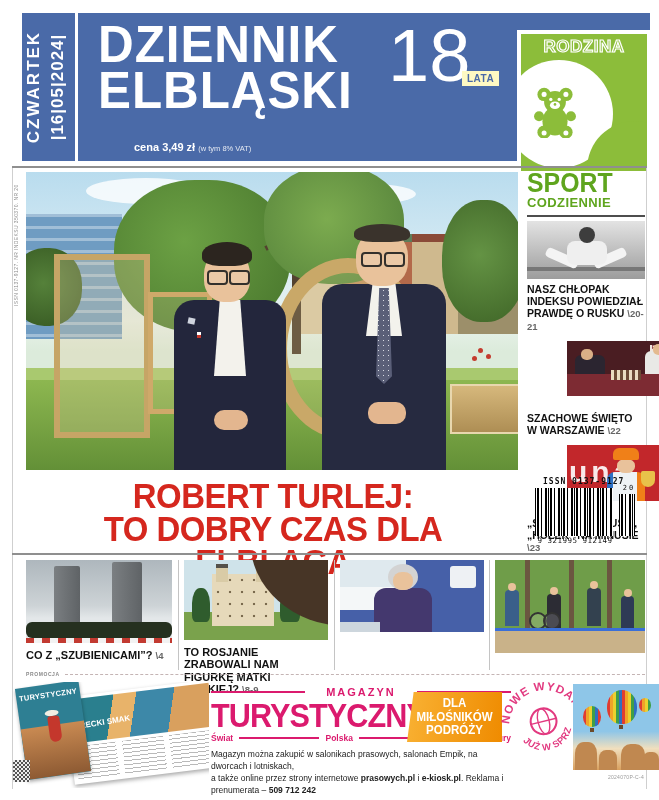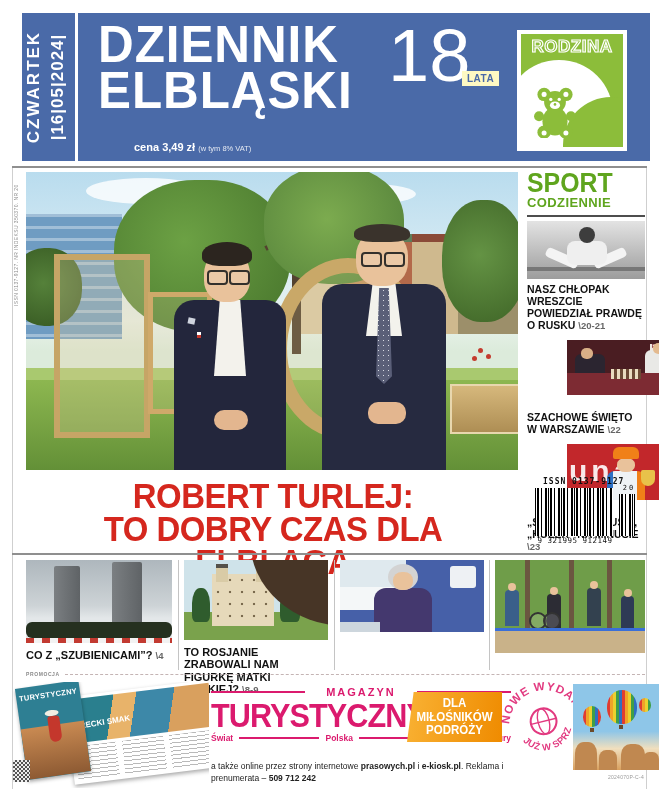--- a/index.html
+++ b/index.html
@@ -22,21 +22,21 @@
   .mast-title{position:absolute;left:76px;top:8px;color:#fff;font-weight:700;
               font-size:52px;line-height:46px;letter-spacing:1px;
               transform:scaleX(.95);transform-origin:left top;white-space:nowrap;}
   .years{position:absolute;left:366px;top:6px;color:#fff;}
   .y23{font-size:74px;font-weight:400;line-height:74px;}
   .ylata{position:absolute;left:74px;top:52px;background:#fef9c3;color:#4a6aa8;
          font-size:10px;font-weight:700;padding:2px 5px;letter-spacing:.5px;}
   .price{position:absolute;left:112px;top:128px;color:#fff;font-size:11px;font-weight:700;}
   .price .vat{font-size:7.5px;font-weight:400;opacity:.85;}
 
-  .rodzina{position:absolute;left:495px;top:17px;width:110px;height:121px;background:#fff;padding:0;}
+  .rodzina{position:absolute;left:495px;top:17px;width:110px;height:121px;background:#fff;padding:12px;}
   .rodzina-inner{position:absolute;left:4px;top:4px;right:4px;bottom:4px;background:#8cbd3a;overflow:hidden;}
   .rodzina-title{position:absolute;left:0;right:0;top:3px;text-align:center;
                  font-size:17px;font-weight:700;letter-spacing:.5px;color:#fff;}
   @supports (-webkit-text-stroke:1px #fff){
     .rodzina-title{color:rgba(255,255,255,0);-webkit-text-stroke:1.2px #fff;}}
   .rodzina-swoosh{position:absolute;left:-16px;top:26px;width:108px;height:108px;
                   background:#fff;border-radius:50%;}
   .rodzina-corner{position:absolute;right:-36px;bottom:-46px;width:96px;height:96px;
                   background:#8cbd3a;border-radius:50%;}
   .bear{position:absolute;left:12px;top:52px;}
@@ -322,21 +322,21 @@
   <div class="sb-rule"></div>
 
   <figure class="sb-photo sbp1" style="margin:0;">
     <div class="bw-bar"></div>
     <div class="bw-leg" style="left:18px;top:32px;transform:rotate(24deg);"></div>
     <div class="bw-leg" style="left:66px;top:32px;transform:rotate(-24deg);"></div>
     <div class="bw-body"></div>
     <div class="bw-head"></div>
   </figure>
   <p class="sb-cap">
-    <span>NASZ CHŁOPAK WRESZCIE POWIEDZIAŁ PRAWDĘ O RUSKU</span>
+    <span>NASZ CHŁOPAK INDEKSU POWIEDZIAŁ PRAWDĘ O RUSKU</span>
     <span class="pg">\20-21</span>
   </p>
 
   <figure class="sb-photo sbp2" style="margin-top:8px;">
     <div class="chess-sign">RAP &amp; BLIT</div>
     <div class="chess-man" style="left:8px;top:14px;width:30px;height:26px;background:#2b2530;"></div>
     <div class="chess-man" style="left:78px;top:10px;width:32px;height:30px;background:#e9e9e6;"></div>
     <div style="position:absolute;left:14px;top:8px;width:12px;height:11px;border-radius:45%;background:#d9af87;"></div>
     <div style="position:absolute;left:86px;top:3px;width:12px;height:11px;border-radius:45%;background:#e3ba8f;"></div>
     <div class="chess-table"></div>
@@ -469,21 +469,21 @@
     </div>
     <div class="ptitle">TURYSTYCZNY</div>
     <div class="tagline">
       <span>Świat</span>
       <span class="tdash"></span>
       <span>Polska</span>
       <span class="tdash"></span>
       <span>Warmia&amp;Mazury</span>
     </div>
     <p class="pbody">
-      <br>
+      <span>Magazyn można zakupić w salonikach prasowych, salonach Empik, na dworcach i lotniskach,</span><br>
       <span>a także online przez strony internetowe </span><b>prasowych.pl</b><span> i </span><b>e-kiosk.pl</b><span>. Reklama i prenumerata – </span><b>509 712 242</b>
     </p>
   </div>
 
   <div class="audience-box">
     <div>DLA</div>
     <div>MIŁOŚNIKÓW</div>
     <div>PODRÓŻY</div>
   </div>
 

